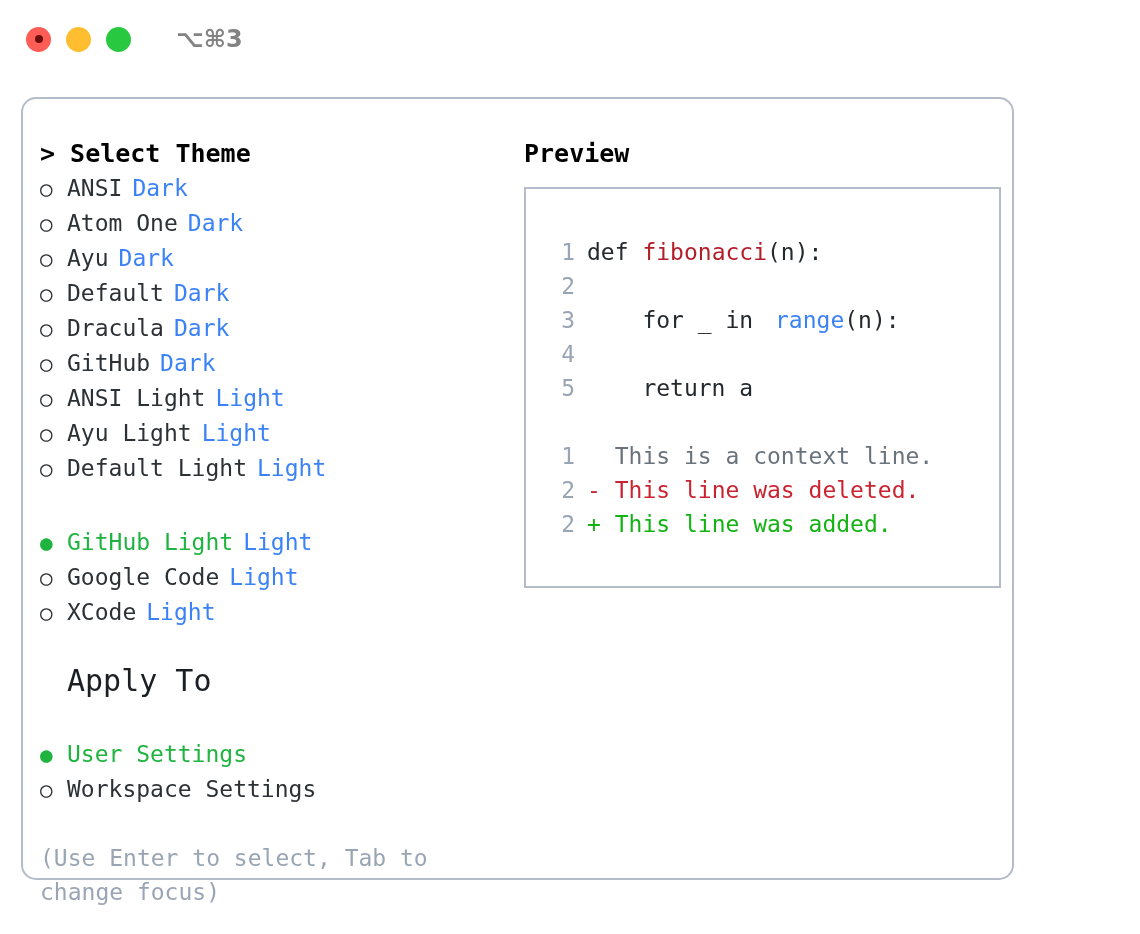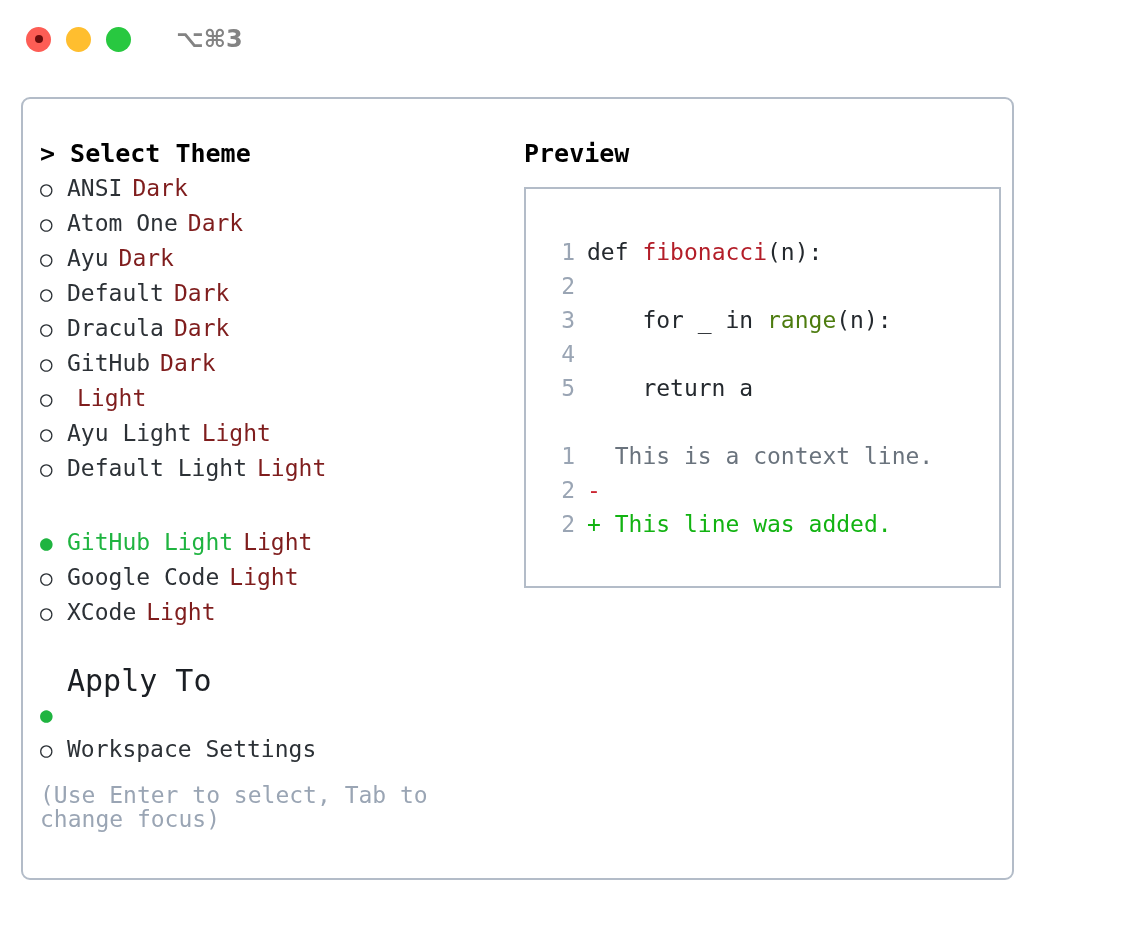--- a/index.html
+++ b/index.html
@@ -68,21 +68,21 @@
   }
 
   
   #panel {
     position: absolute;
     left: 21px;
     top: 97px;
     width: 993px;
     height: 783px;
     border: 2px solid #b3bcc8;
-    border-radius: 9px;
+    border-radius: 15px;
     box-sizing: border-box;
     background: #ffffff;
   }
 
   #panel-inner {
     position: relative;
     width: 100%;
     height: 100%;
   }
 
@@ -112,38 +112,38 @@
   .bullet {
     width: 27px;
     flex: 0 0 27px;
     color: #2c3136;
     font-size: 21px;
   }
   .bullet.selected { color: #1fb440; }
   .opt-label { color: #2c3136; }
   .opt-row.selected .opt-label { color: #1fb440; margin-top: 39px; }
   .opt-tag {
-    color: #7f1d1d;
+    color: #3b82f6;
     margin-left: 10px;
     text-align: right;
   }
 
   #apply-group { margin-top: 34px; }
   .group-heading {
     font-size: 30px;
     line-height: 34px;
     color: #1b1f24;
     padding-left: 27px;
     white-space: pre;
   }
 
   #hint {
-    margin-top: 16px;
+    margin-top: 34px;
     font-size: 23px;
-    line-height: 24px;
+    line-height: 34px;
     color: #9aa5b4;
     width: 420px;
   }
 
   
   #right-col {
     position: absolute;
     left: 501px;
     top: 38px;
     width: 480px;
@@ -175,21 +175,21 @@
     flex: 0 0 30px;
     text-align: right;
     color: #9aa5b4;
     margin-right: 12px;
   }
   .code-body { color: #24292e; }
   .blank-line { height: 34px; }
 
   .tok-fn   { color: #b31d28; }
   .tok-num  { color: #007c7c; }
-  .tok-call { color: #4d7c0f; }
+  .tok-call { color: #3b82f6; margin-left: 8px; }
 
   .diff-ctx { color: #6a737d; }
   .diff-del { color: #cb2431; }
   .diff-add { color: #12b312; }
 </style>
 </head>
 <body>
 
 <div id="window">
 
@@ -207,53 +207,53 @@
 
       <div id="left-col">
         <div class="section-title">&gt; Select Theme</div>
         <div id="theme-items">
             <div class="opt-row"><span class="bullet">○</span><span class="opt-label">ANSI</span><span class="opt-tag">Dark</span></div>
             <div class="opt-row"><span class="bullet">○</span><span class="opt-label">Atom One</span><span class="opt-tag">Dark</span></div>
             <div class="opt-row"><span class="bullet">○</span><span class="opt-label">Ayu</span><span class="opt-tag">Dark</span></div>
             <div class="opt-row"><span class="bullet">○</span><span class="opt-label">Default</span><span class="opt-tag">Dark</span></div>
             <div class="opt-row"><span class="bullet">○</span><span class="opt-label">Dracula</span><span class="opt-tag">Dark</span></div>
             <div class="opt-row"><span class="bullet">○</span><span class="opt-label">GitHub</span><span class="opt-tag">Dark</span></div>
-            <div class="opt-row"><span class="bullet">○</span><span class="opt-tag">Light</span></div>
+            <div class="opt-row"><span class="bullet">○</span><span class="opt-label">ANSI Light</span><span class="opt-tag">Light</span></div>
             <div class="opt-row"><span class="bullet">○</span><span class="opt-label">Ayu Light</span><span class="opt-tag">Light</span></div>
             <div class="opt-row"><span class="bullet">○</span><span class="opt-label">Default Light</span><span class="opt-tag">Light</span></div>
             <div class="opt-row selected"><span class="bullet selected">●</span><span class="opt-label">GitHub Light</span><span class="opt-tag">Light</span></div>
             <div class="opt-row"><span class="bullet">○</span><span class="opt-label">Google Code</span><span class="opt-tag">Light</span></div>
             <div class="opt-row"><span class="bullet">○</span><span class="opt-label">XCode</span><span class="opt-tag">Light</span></div>
           </div>
 
         <div id="apply-group">
           <div class="group-heading">Apply To</div>
           <div id="apply-items">
-              <div class="opt-row selected"><span class="bullet selected">●</span></div>
+              <div class="opt-row selected"><span class="bullet selected">●</span><span class="opt-label">User Settings</span></div>
               <div class="opt-row"><span class="bullet">○</span><span class="opt-label">Workspace Settings</span></div>
             </div>
         </div>
 
         <div id="hint">(Use Enter to select, Tab to change focus)</div>
       </div>
 
       <div id="right-col">
         <div id="preview-title">Preview</div>
         <div id="preview-box">
           <div id="code-block">
               <div class="code-line"><span class="ln">1</span><span class="code-body"><span>def </span><span class="tok-fn">fibonacci</span><span>(n):</span></span></div>
               <div class="code-line"><span class="ln">2</span></div>
               <div class="code-line"><span class="ln">3</span><span class="code-body"><span>    for _ in </span><span class="tok-call">range</span><span>(n):</span></span></div>
               <div class="code-line"><span class="ln">4</span></div>
               <div class="code-line"><span class="ln">5</span><span class="code-body"><span>    return a</span></span></div>
             </div>
           <div class="blank-line"></div>
           <div id="diff-block">
               <div class="code-line"><span class="ln">1</span><span class="diff-ctx">  </span><span class="diff-ctx">This is a context line.</span></div>
-              <div class="code-line"><span class="ln">2</span><span class="diff-del">- </span></div>
+              <div class="code-line"><span class="ln">2</span><span class="diff-del">- </span><span class="diff-del">This line was deleted.</span></div>
               <div class="code-line"><span class="ln">2</span><span class="diff-add">+ </span><span class="diff-add">This line was added.</span></div>
             </div>
         </div>
       </div>
 
     </div>
   </div>
 </div>
 
 </body></html>

